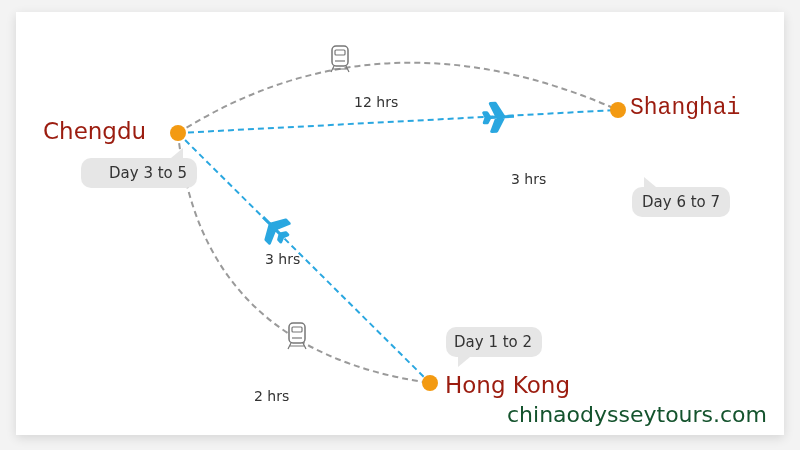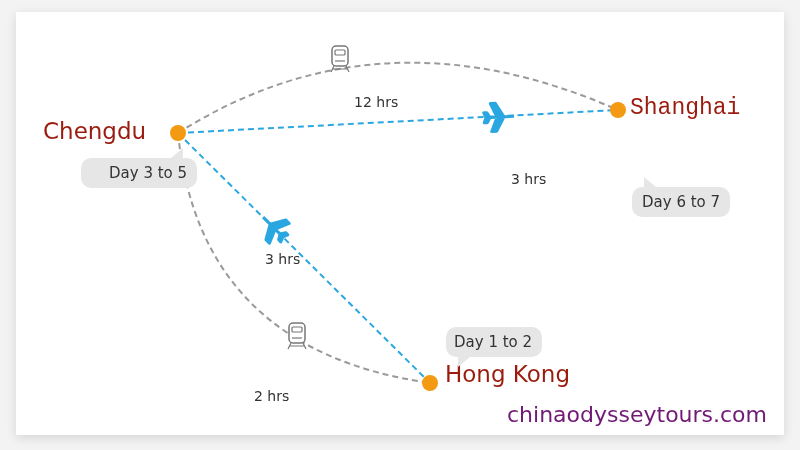--- a/index.html
+++ b/index.html
@@ -3,21 +3,21 @@
 <meta charset="utf-8">
 <style>
   html,body{margin:0;padding:0;}
   body{width:800px;height:450px;background:#f3f3f3;position:relative;overflow:hidden;font-family:"DejaVu Sans",sans-serif;}
   .card{position:absolute;left:16px;top:12px;width:768px;height:423px;background:#fff;box-shadow:0 3px 10px rgba(0,0,0,0.12);}
   svg.map{position:absolute;left:0;top:0;}
   .city{position:absolute;color:#9b1c0f;font-family:"DejaVu Sans",sans-serif;font-size:23px;line-height:1;white-space:nowrap;}
   .bubble{position:absolute;background:#e6e6e6;color:#333;border-radius:10px;font-size:15px;padding:6px 10px;white-space:nowrap;}
   .bubble .tail{position:absolute;width:0;height:0;}
   .lbl{position:absolute;font-size:14px;color:#333;white-space:nowrap;margin-top:48px;}
-  .wm{position:absolute;font-size:22px;color:#701a75;white-space:nowrap;}
+  .wm{position:absolute;font-size:22px;color:#14532d;white-space:nowrap;}
 </style>
 </head>
 <body>
 
 <div class="card"></div>
 
 <svg class="map" width="800" height="450">
 
   <path d="M178,133 Q380,5 618,110" fill="none" stroke="#9a9a9a" stroke-width="2" stroke-dasharray="6,4"></path>
   <path d="M178,133 Q200,350 430,383" fill="none" stroke="#9a9a9a" stroke-width="2" stroke-dasharray="6,4"></path>
@@ -45,21 +45,21 @@
     <path d="M-6,8 L-9,14 M6,8 L9,14 M-7,11 L7,11" stroke="#777" stroke-width="1.2" fill="none"></path>
   </g>
 
   <circle cx="178" cy="133" r="8" fill="#f39a12"></circle>
   <circle cx="618" cy="110" r="8" fill="#f39a12"></circle>
   <circle cx="430" cy="383" r="8" fill="#f39a12"></circle>
 </svg>
 
 <div class="city" style="left:43px;top:120px;">Chengdu</div>
 <div class="city" style="left:630px;top:97px;font-family:Liberation Mono, monospace;">Shanghai</div>
-<div class="city" style="left:445px;top:363px;">Hong Kong</div>
+<div class="city" style="left:445px;top:374px;">Hong Kong</div>
 
 <div class="bubble" style="left:81px;top:158px;padding-left:28px;">
   <span>Day 3 to 5</span>
   <span class="tail" style="right:14px;top:-10px;border-left:12px solid transparent;border-bottom:10px solid #e6e6e6;"></span>
 </div>
 <div class="bubble" style="left:632px;top:143px;margin-top:44px;">
   <span>Day 6 to 7</span>
   <span class="tail" style="left:12px;top:-10px;border-right:12px solid transparent;border-bottom:10px solid #e6e6e6;"></span>
 </div>
 <div class="bubble" style="left:446px;top:327px;padding-left:8px;">

